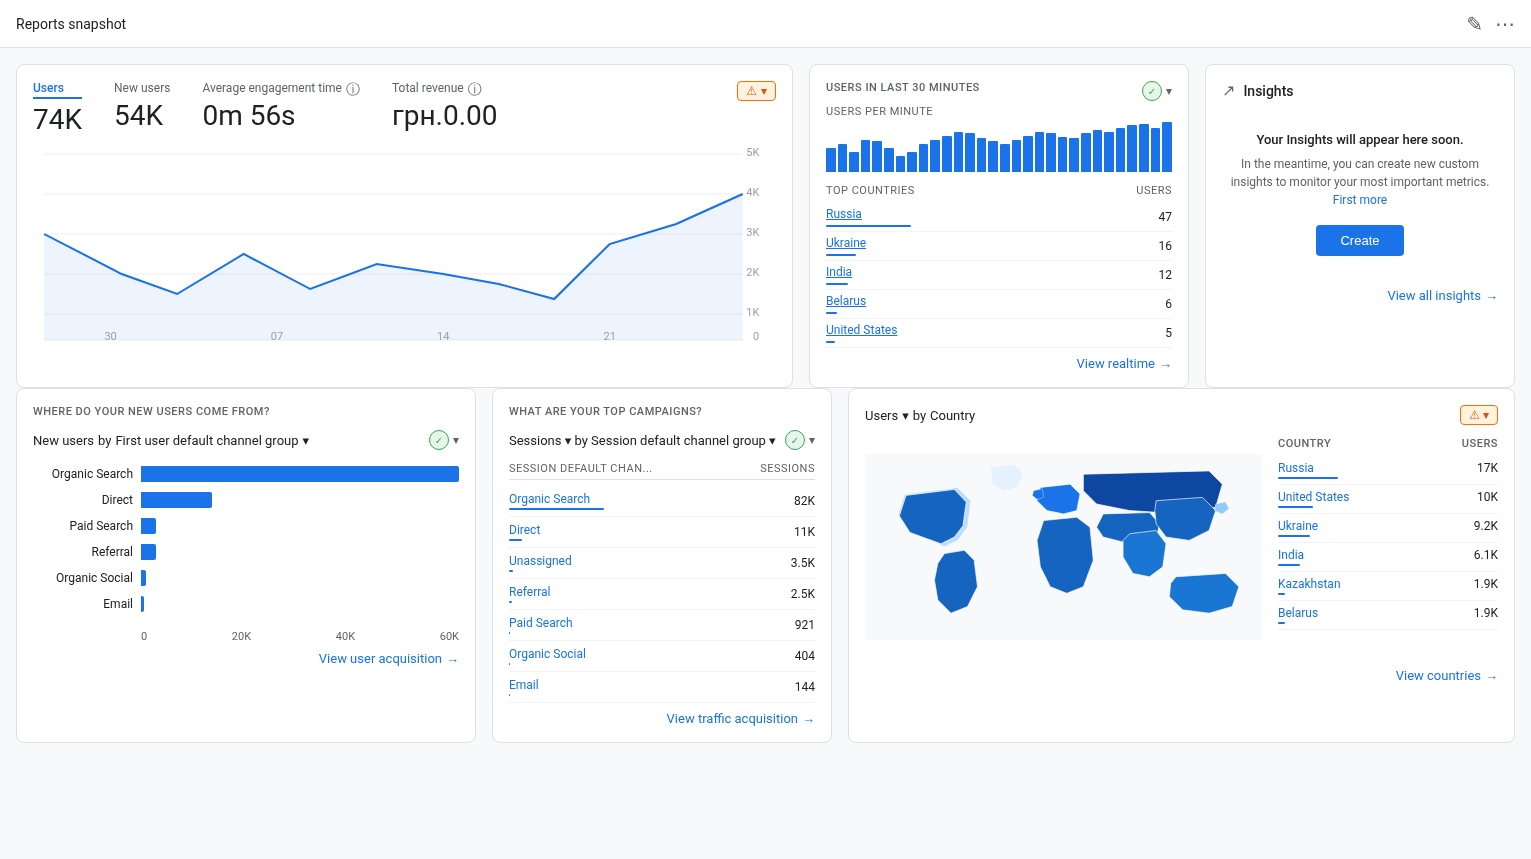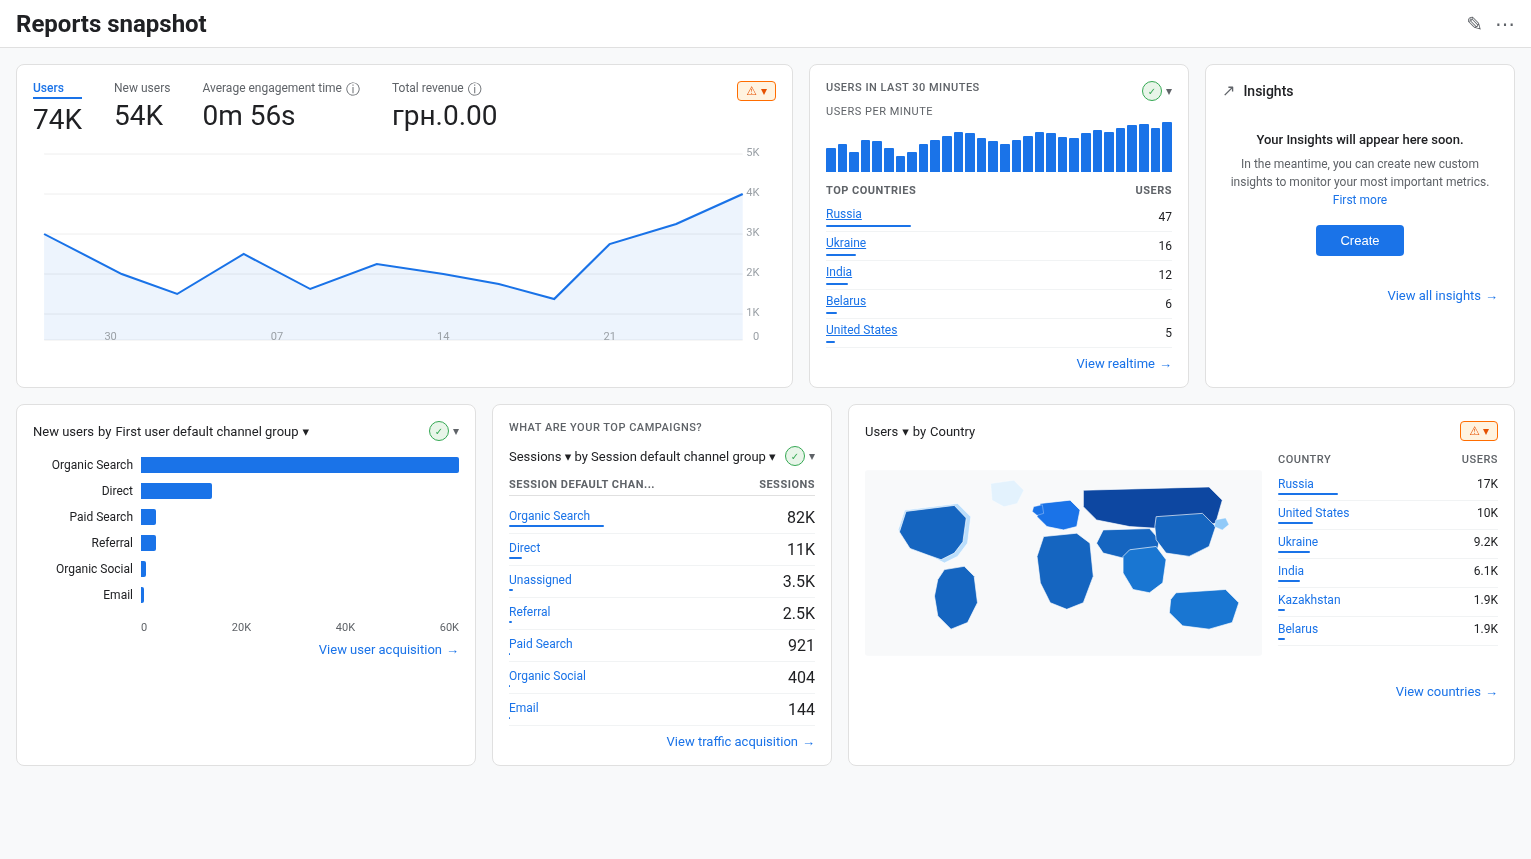--- a/index.html
+++ b/index.html
@@ -1,23 +1,23 @@
 <!DOCTYPE html>
 <html><head>
   <meta charset="utf-8">
   <style>
     * { box-sizing: border-box; margin: 0; padding: 0; }
     body { font-family: 'Google Sans', Roboto, Arial, sans-serif; background: #f8f9fa; color: #202124; font-size: 13px; }
 
     .header { display: flex; align-items: center; justify-content: space-between; padding: 8px 16px; background: #fff; border-bottom: 1px solid #e0e0e0; height: 48px; }
-    .header-title { font-size: 24px; font-weight: 700; color: #202124; }
+    .header-title { font-size: 14px; font-weight: 400; color: #202124; }
     .header-icons { display: flex; gap: 12px; }
     .header-icon { color: #5f6368; cursor: pointer; font-size: 20px; }
 
-    .content { padding: 16px; display: flex; flex-direction: column; gap: 16px; }
+    .content { padding: 16px; display: flex; flex-direction: column; }
 
     
     .top-row { display: flex; gap: 16px; }
     .card { background: #fff; border-radius: 8px; border: 1px solid #e0e0e0; padding: 16px; }
 
     .card-main { flex: 1; min-width: 0; }
     .card-realtime { width: 380px; }
     .card-insights { width: 310px; }
 
     
@@ -37,21 +37,21 @@
 
     
     .realtime-header { display: flex; justify-content: space-between; align-items: flex-start; margin-bottom: 4px; }
     .realtime-label { font-size: 11px; color: #5f6368; font-weight: 500; letter-spacing: 0.5px; }
     .realtime-count { font-size: 52px; font-weight: 300; color: #202124; line-height: 1; margin-bottom: 8px; }
     .per-minute-label { font-size: 11px; color: #5f6368; margin-bottom: 4px; letter-spacing: 0.5px; }
     .bar-chart-mini { display: flex; align-items: flex-end; height: 50px; gap: 2px; margin-bottom: 12px; }
     .bar-mini { background: #1a73e8; border-radius: 1px 1px 0 0; flex: 1; }
 
     .countries-table { width: 100%; }
-    .countries-header { display: flex; justify-content: space-between; font-size: 11px; color: #5f6368; font-weight: 700; letter-spacing: 0.5px; margin-bottom: 6px; }
+    .countries-header { display: flex; justify-content: space-between; font-size: 11px; color: #5f6368; font-weight: 400; letter-spacing: 0.5px; margin-bottom: 6px; }
     .country-row { display: flex; justify-content: space-between; align-items: center; padding: 4px 0; border-bottom: 1px solid #f1f3f4; }
     .country-name { color: #1a73e8; font-size: 12px; text-decoration: underline; cursor: pointer; display: flex; flex-direction: column; gap: 2px; }
     .country-bar { height: 2px; background: #1a73e8; border-radius: 1px; margin-top: 2px; }
     .country-value { font-size: 12px; color: #202124; }
     .view-link { color: #1a73e8; font-size: 13px; text-align: right; margin-top: 8px; cursor: pointer; display: flex; align-items: center; justify-content: flex-end; gap: 4px; }
 
     
     .insights-header { display: flex; align-items: center; gap: 8px; margin-bottom: 16px; }
     .insights-icon { color: #5f6368; font-size: 16px; }
     .insights-title { font-size: 14px; font-weight: 500; }
@@ -76,25 +76,25 @@
     
     .hbar-container { padding: 4px 0; }
     .hbar-row { display: flex; align-items: center; margin-bottom: 10px; gap: 8px; }
     .hbar-label { width: 100px; text-align: right; font-size: 12px; color: #202124; flex-shrink: 0; }
     .hbar-track { flex: 1; position: relative; height: 16px; }
     .hbar-fill { height: 100%; background: #1a73e8; border-radius: 0 2px 2px 0; }
     .hbar-axis { display: flex; justify-content: space-between; padding: 0 0 0 108px; font-size: 11px; color: #5f6368; margin-top: 4px; }
 
     
     .sessions-table { width: 100%; }
-    .sessions-header { display: flex; justify-content: space-between; font-size: 11px; color: #5f6368; font-weight: 700; letter-spacing: 0.5px; margin-bottom: 6px; padding-bottom: 4px; border-bottom: 1px solid #e0e0e0; }
+    .sessions-header { display: flex; justify-content: space-between; font-size: 11px; color: #5f6368; font-weight: 400; letter-spacing: 0.5px; margin-bottom: 6px; padding-bottom: 4px; border-bottom: 1px solid #e0e0e0; }
     .session-row { display: flex; justify-content: space-between; align-items: center; padding: 6px 0; border-bottom: 1px solid #f1f3f4; }
     .session-name { color: #1a73e8; font-size: 12px; display: flex; flex-direction: column; gap: 2px; cursor: pointer; }
     .session-bar { height: 2px; background: #1a73e8; border-radius: 1px; }
-    .session-value { font-size: 16px; color: #202124; }
+    .session-value { font-size: 12px; color: #202124; }
 
     
     .geo-header { display: flex; justify-content: space-between; align-items: center; margin-bottom: 12px; }
     .geo-content { display: flex; gap: 16px; }
     .geo-map { flex: 1; }
     .geo-table { width: 220px; flex-shrink: 0; }
     .geo-countries-header { display: flex; justify-content: space-between; font-size: 11px; color: #5f6368; font-weight: 500; letter-spacing: 0.5px; margin-bottom: 6px; }
     .geo-country-row { display: flex; justify-content: space-between; padding: 5px 0; border-bottom: 1px solid #f1f3f4; }
     .geo-country-name { color: #1a73e8; font-size: 12px; display: flex; flex-direction: column; gap: 2px; cursor: pointer; }
     .geo-country-bar { height: 2px; background: #1a73e8; border-radius: 1px; }
@@ -289,20 +289,21 @@
       <div class="view-all-link">
         <span>View all insights</span>
         <span>→</span>
       </div>
     </div>
   </div>
 
   <div class="bottom-row">
 
     <div class="card card-acquisition">
+      <div class="bottom-section-header" style="margin-bottom:12px;font-size:11px;">WHERE DO YOUR NEW USERS COME FROM?</div>
       <div class="dropdown-row">
         <div class="dropdown-btn">
           <span>New users</span>
           <span> by </span>
           <span>First user default channel group</span>
           <span>▾</span>
         </div>
         <div style="display:flex;align-items:center;gap:4px;">
           <div class="check-badge">✓</div>
           <span class="dropdown-arrow">▾</span>

